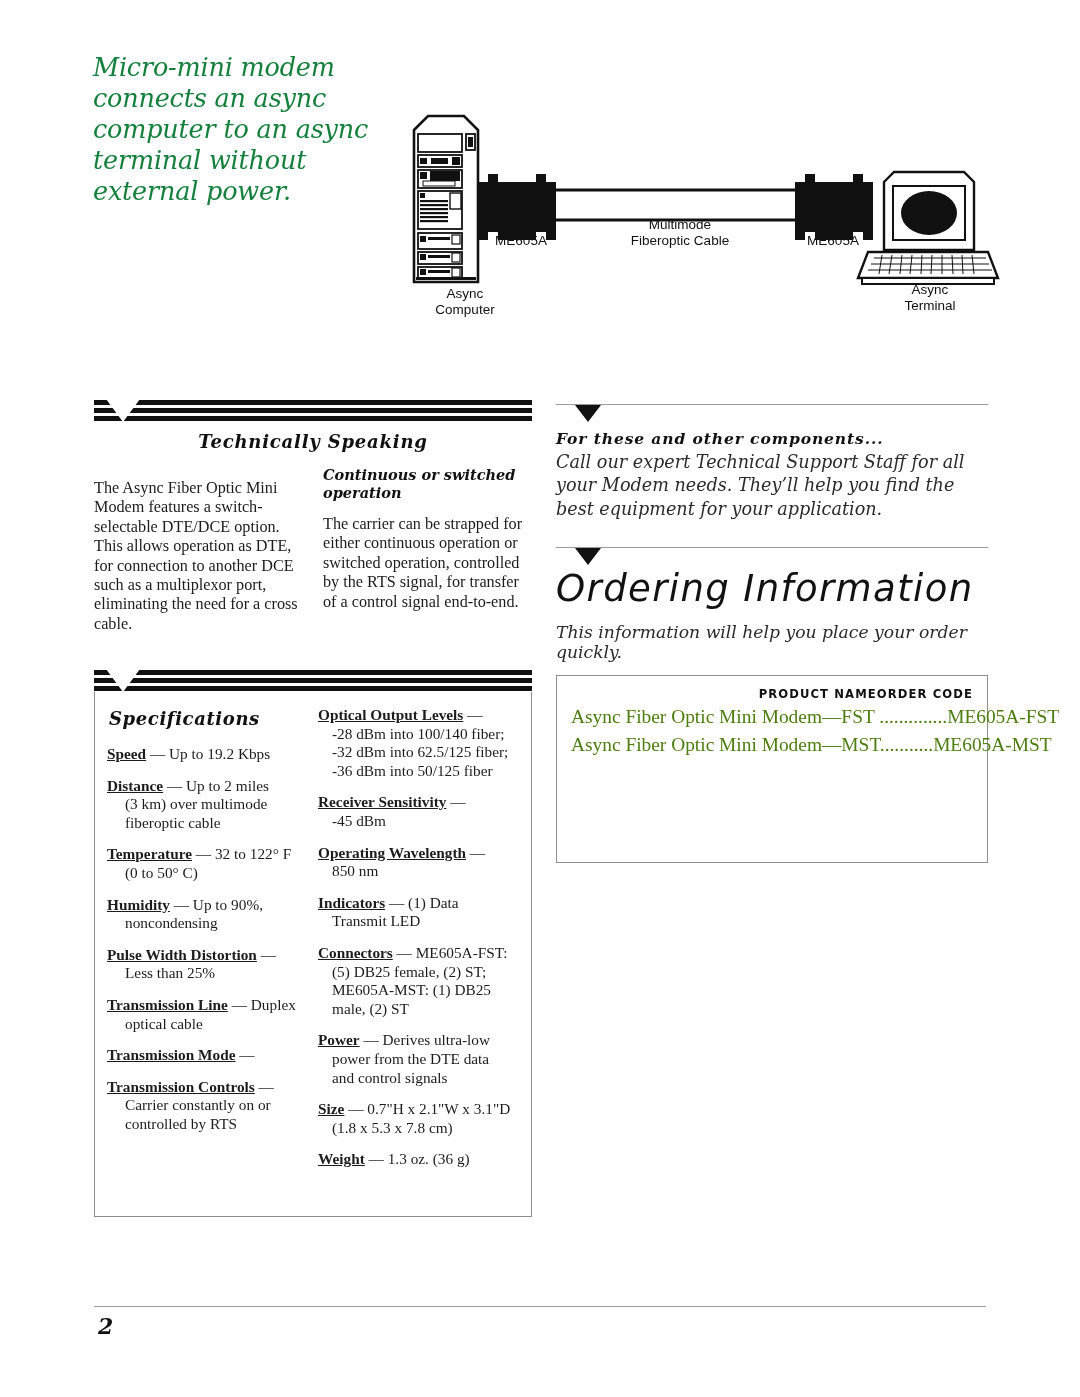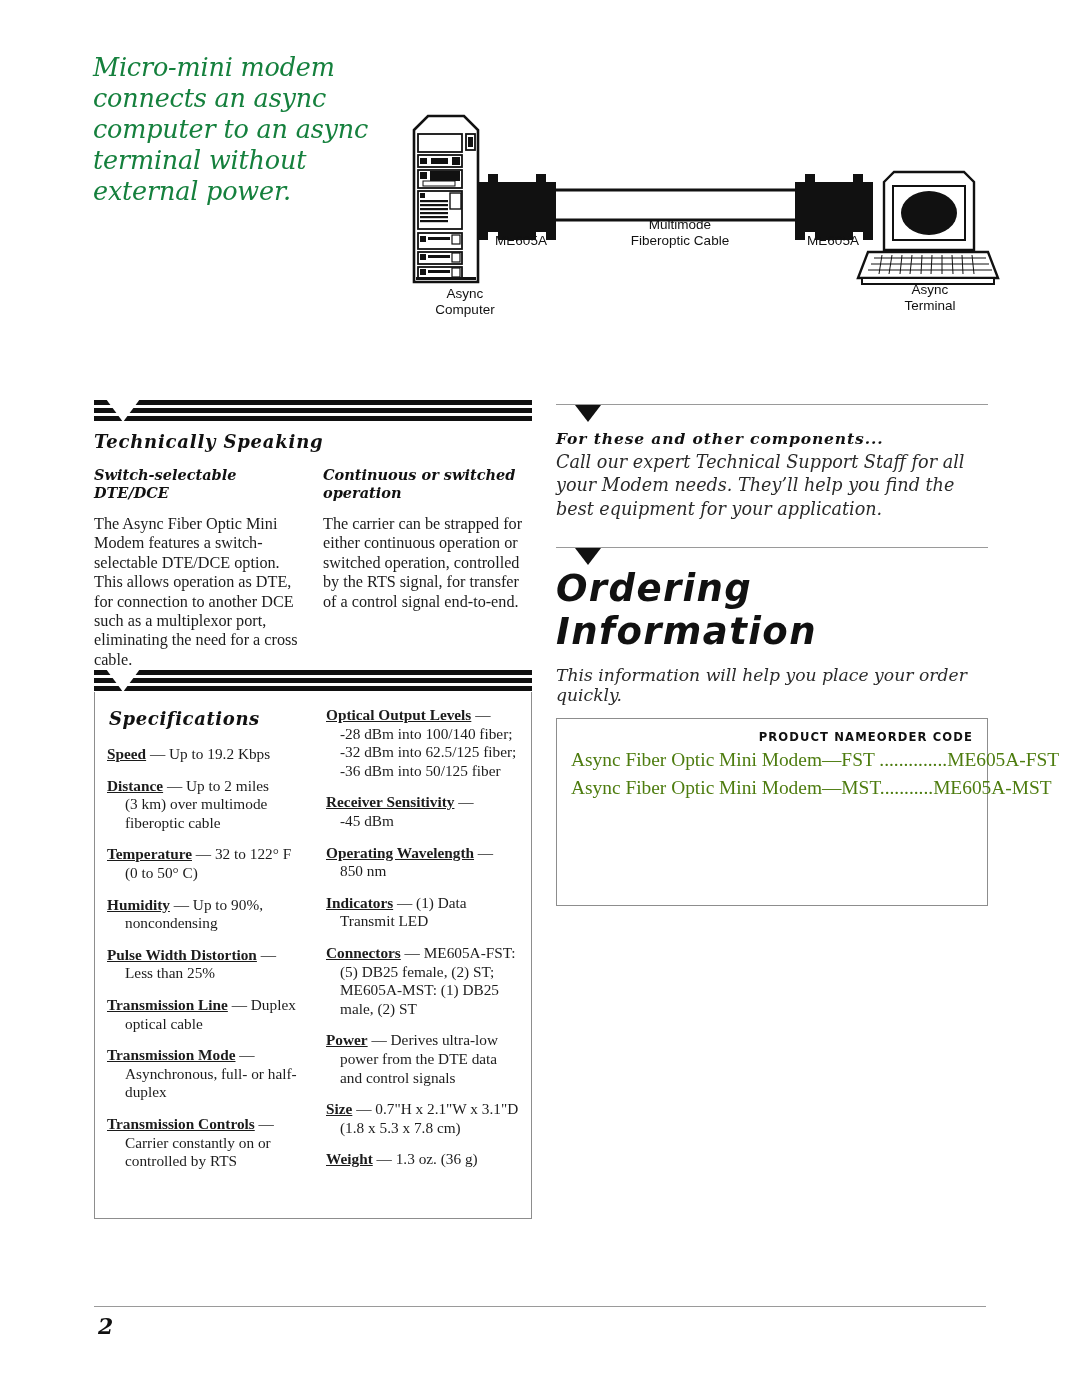--- a/index.html
+++ b/index.html
@@ -50,42 +50,42 @@
     border-right:17px solid transparent;
     border-top:23px solid #ffffff;
   }
 
   
   .tsWrap{position:absolute;left:94px;top:400px;width:438px;}
   .sectionTitle{
     font-family:"DejaVu Serif", serif;
     font-style:italic;font-weight:bold;
     font-size:18px;letter-spacing:0.8px;
-    margin-top:9px;color:#111;
+    margin-top:9px;color:#111;text-align:center;
   }
   .twocol{display:flex;gap:24px;margin-top:14px;}
   .col{width:205px;}
   .subhead{
     font-family:"DejaVu Serif", serif;
     font-style:italic;font-weight:bold;
     font-size:14.5px;line-height:18px;color:#111;
   }
   .bodytext{
     font-family:"Liberation Serif", serif;
     font-size:16.2px;line-height:19.4px;
     margin-top:13px;color:#1c1c1c;
   }
 
   
   .specWrap{position:absolute;left:94px;top:670px;width:438px;}
   .specBox{
     border:1.5px solid #8d8d8d;
     border-top:none;
     padding:14px 12px 34px 12px;
-    display:flex;gap:26px;
+    display:flex;gap:18px;
     box-sizing:border-box;
     min-height:508px;
   }
   .specCol{width:193px;}
   .specTitle{
     font-family:"DejaVu Serif", serif;
     font-style:italic;font-weight:bold;
     font-size:18px;letter-spacing:0.6px;
     margin:2px 0 16px 2px;color:#111;
   }
@@ -119,21 +119,21 @@
   }
   .compBody{
     font-family:"DejaVu Serif", serif;
     font-style:italic;
     font-size:17.6px;line-height:23.4px;
     margin-top:3px;color:#2a2a2a;
   }
   .rule2{margin-top:26px;}
   .bigTitle{
     font-family:"DejaVu Sans", sans-serif;
-    font-style:italic;font-weight:bold;
+    font-style:italic;font-weight:normal;
     font-size:37px;letter-spacing:1.4px;
     margin-top:2px;color:#111;
   }
   .subtitle{
     font-family:"DejaVu Serif", serif;
     font-style:italic;
     font-size:17.2px;margin-top:12px;color:#2a2a2a;
   }
   .orderBox{
     border:1.5px solid #8d8d8d;
@@ -271,21 +271,20 @@
   <div class="tsWrap">
     <div class="striperule">
       <div class="s s1"></div>
         <div class="s s2"></div>
         <div class="s s3"></div>
       <div class="notch"></div>
     </div>
     <div class="sectionTitle">Technically Speaking</div>
     <div class="twocol">
       <div class="col">
-        <div class="subhead">Switch-selectable DTE/DCE</div>
         <div class="bodytext">The Async Fiber Optic Mini Modem features a switch-selectable DTE/DCE option. This allows operation as DTE, for connection to another DCE such as a multiplexor port, eliminating the need for a cross cable.</div>
       </div>
       <div class="col">
         <div class="subhead">Continuous or switched operation</div>
         <div class="bodytext">The carrier can be strapped for either continuous operation or switched operation, controlled by the RTS signal, for transfer of a control signal end-to-end.</div>
       </div>
     </div>
   </div>
 
   <div class="specWrap">
@@ -298,21 +297,21 @@
     <div class="specBox">
       <div class="specCol left">
         <div class="specTitle">Specifications</div>
         <div id="spec-left">
             <div class="specItem"><b>Speed</b> — Up to 19.2 Kbps</div>
             <div class="specItem"><b>Distance</b> — Up to 2 miles<span class="cont">(3 km) over multimode fiberoptic cable</span></div>
             <div class="specItem"><b>Temperature</b> — 32 to 122° F<span class="cont">(0 to 50° C)</span></div>
             <div class="specItem"><b>Humidity</b> — Up to 90%,<span class="cont">noncondensing</span></div>
             <div class="specItem"><b>Pulse Width Distortion</b> —<span class="cont">Less than 25%</span></div>
             <div class="specItem"><b>Transmission Line</b> — Duplex<span class="cont">optical cable</span></div>
-            <div class="specItem"><b>Transmission Mode</b> —<span class="cont">Asynchronous, full- or half-duplex</span></div>
+            <div class="specItem"><b>Transmission Mode</b> —</div>
             <div class="specItem"><b>Transmission Controls</b> —<span class="cont">Carrier constantly on or controlled by RTS</span></div>
           </div>
       </div>
       <div class="specCol right">
         <div id="spec-right">
             <div class="specItem"><b>Optical Output Levels</b> —<span class="cont">-28 dBm into 100/140 fiber; -32 dBm into 62.5/125 fiber; -36 dBm into 50/125 fiber</span></div>
             <div class="specItem"><b>Receiver Sensitivity</b> —<span class="cont">-45 dBm</span></div>
             <div class="specItem"><b>Operating Wavelength</b> —<span class="cont">850 nm</span></div>
             <div class="specItem"><b>Indicators</b> — (1) Data<span class="cont">Transmit LED</span></div>
             <div class="specItem"><b>Connectors</b> — ME605A-FST:<span class="cont">(5) DB25 female, (2) ST; ME605A-MST: (1) DB25 male, (2) ST</span></div>

